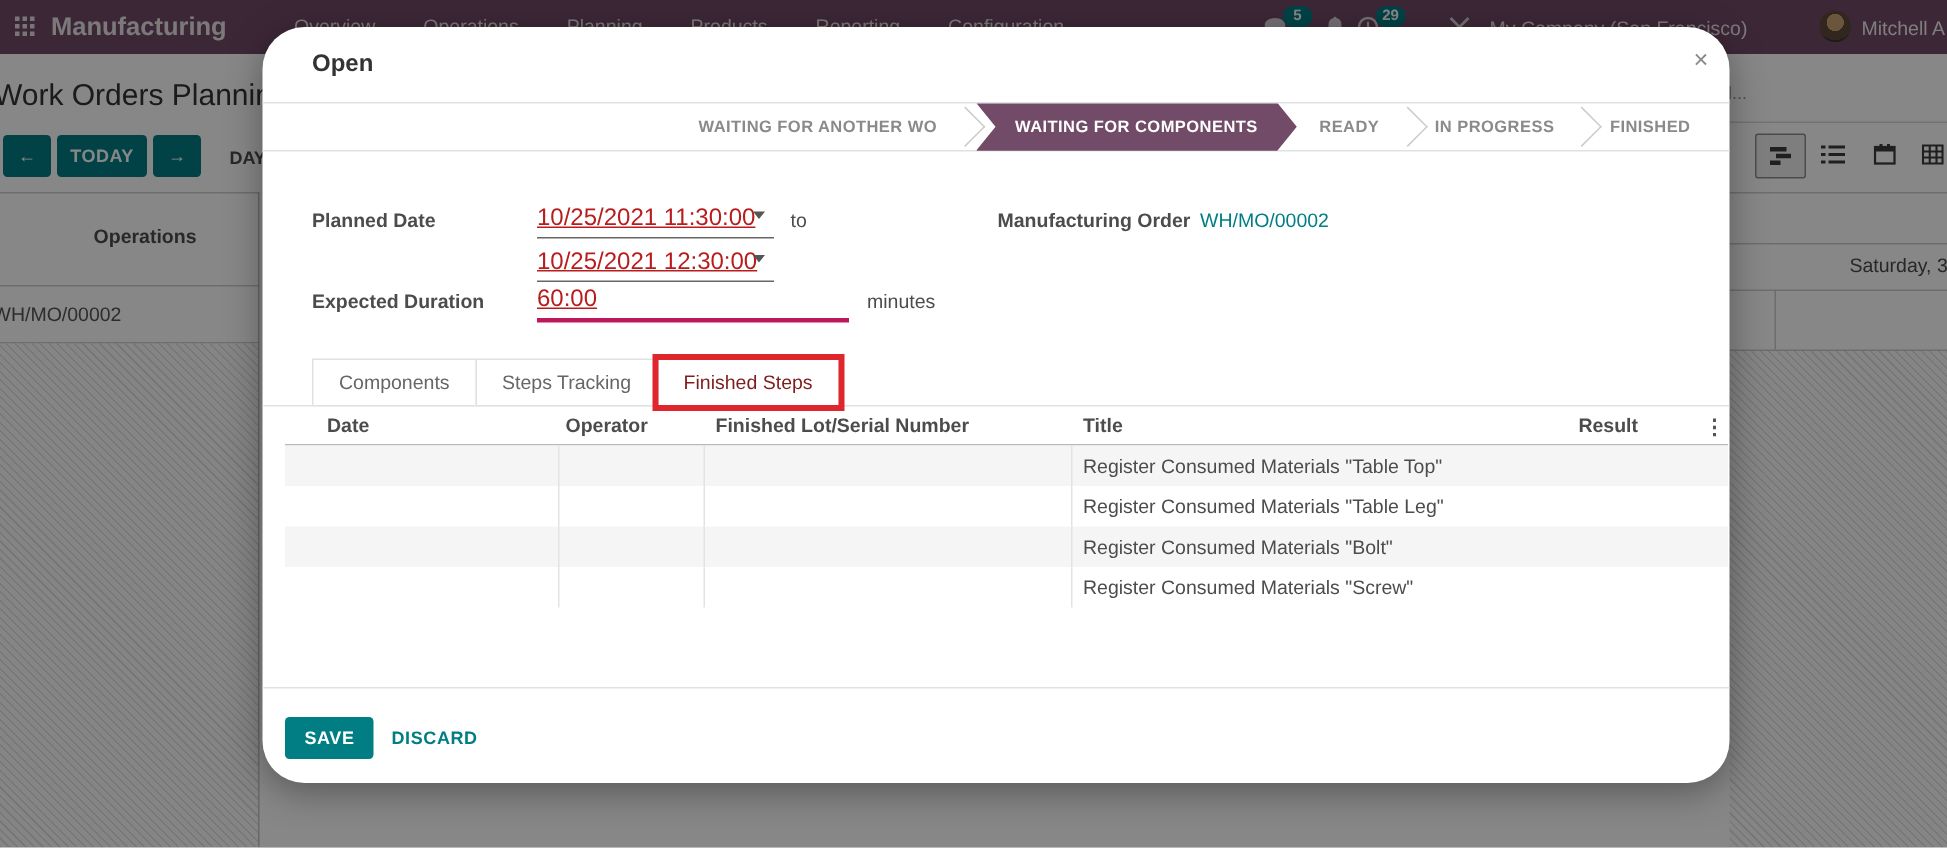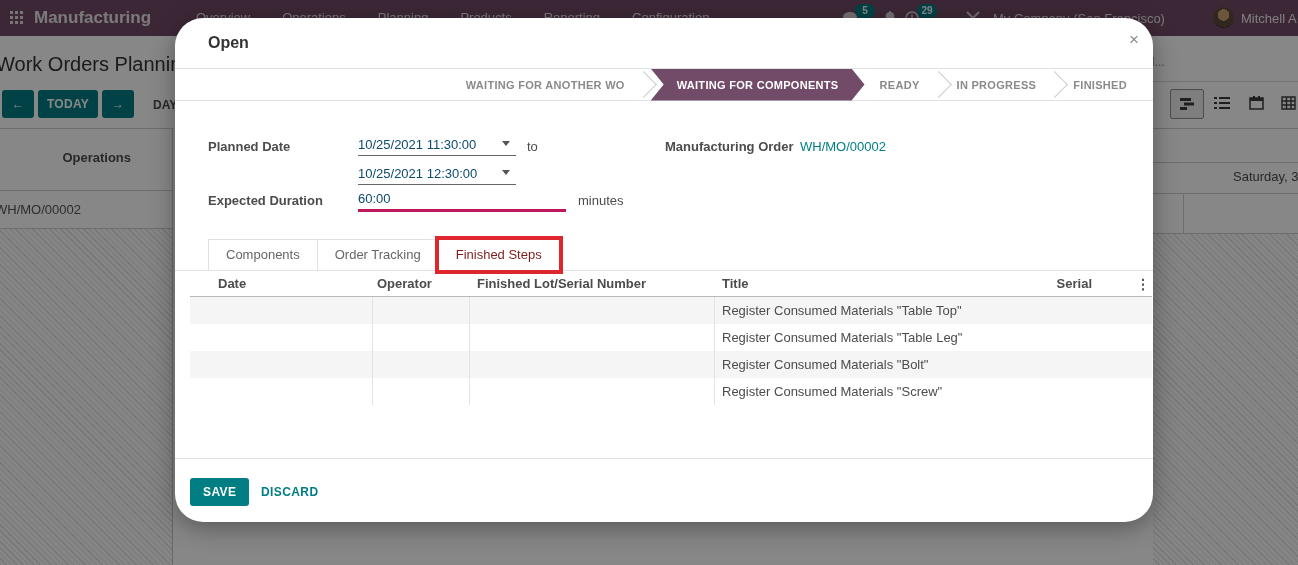--- a/index.html
+++ b/index.html
@@ -59,21 +59,21 @@
   .m-statusbar{position:absolute;left:0;top:51px;width:100%;height:32px;border-bottom:1px solid #dee2e6;
                display:flex;align-items:center;justify-content:flex-end;padding-right:13px;box-sizing:border-box;}
   .st-stage{font-size:11px;font-weight:bold;letter-spacing:.3px;color:#8a8a8a;margin:0 13px;white-space:nowrap;}
   .st-active{height:32px;line-height:32px;margin:0 2px;padding:0 26px;background:#714B67;color:#fff;
              font-size:11px;font-weight:bold;letter-spacing:.3px;white-space:nowrap;
              clip-path:polygon(0 0, calc(100% - 13px) 0, 100% 50%, calc(100% - 13px) 100%, 0 100%, 13px 50%);}
   .st-chev{width:18px;height:18px;border-top:1px solid #ccc;border-right:1px solid #ccc;
            transform:rotate(45deg);margin:0 -4px;flex:none;}
 
   .f-label{position:absolute;font-size:13px;font-weight:bold;color:#4c4c4c;white-space:nowrap;}
-  .f-input{position:absolute;font-size:13px;color:#0c4a6e;white-space:nowrap;}
+  .f-input{position:absolute;font-size:16px;color:#b91c1c;white-space:nowrap;text-decoration:underline;}
   .f-date{width:158px;border-bottom:1px solid #666;padding-bottom:3px;}
   .f-caret{position:absolute;right:6px;top:4px;width:0;height:0;border-left:4px solid transparent;
            border-right:4px solid transparent;border-top:5px solid #555;}
   .f-plain{position:absolute;font-size:13px;color:#4c4c4c;white-space:nowrap;}
   .f-link{color:#017e84;cursor:pointer;}
 
   .m-tabs{position:absolute;left:0;top:221px;width:100%;height:32px;border-bottom:1px solid #dee2e6;
           display:flex;align-items:flex-end;padding-left:33px;box-sizing:border-box;}
   .tab{height:30px;line-height:30px;padding:0 17px;font-size:13px;color:#666;background:#fff;
        border:1px solid #dee2e6;margin-right:-1px;margin-bottom:-1px;white-space:nowrap;cursor:pointer;}
@@ -242,31 +242,31 @@
     <div class="f-label" style="left:33px;top:175px">Expected Duration</div>
     <div class="f-input" style="left:183px;top:173px;width:208px;border-bottom:3px solid #be185d;padding-bottom:3px">
       <span>60:00</span>
     </div>
     <div class="f-plain" style="left:403px;top:175px">minutes</div>
     <div class="f-label" style="left:490px;top:121px">Manufacturing Order</div>
     <div class="f-plain f-link" style="left:625px;top:121px">WH/MO/00002</div>
 
     <div class="m-tabs">
       <div class="tab">Components</div>
-      <div class="tab">Order Tracking</div>
+      <div class="tab">Steps Tracking</div>
       <div class="tab tab-active">Finished Steps</div>
     </div>
 
     <div class="m-table">
       <div class="t-hrow">
         <div class="c-date">Date</div>
         <div class="c-op">Operator</div>
         <div class="c-lot">Finished Lot/Serial Number</div>
         <div class="c-title">Title</div>
-        <div class="c-res">Serial</div>
+        <div class="c-res">Result</div>
         <div class="c-fill"><span class="t-kebab">⋮</span></div>
       </div>
       <div class="t-row odd">
         <div class="c-date"></div>
         <div class="c-op"></div>
         <div class="c-lot"></div>
         <div class="c-title">Register Consumed Materials "Table Top"</div>
         <div class="c-res"></div>
         <div class="c-fill"></div>
       </div>

